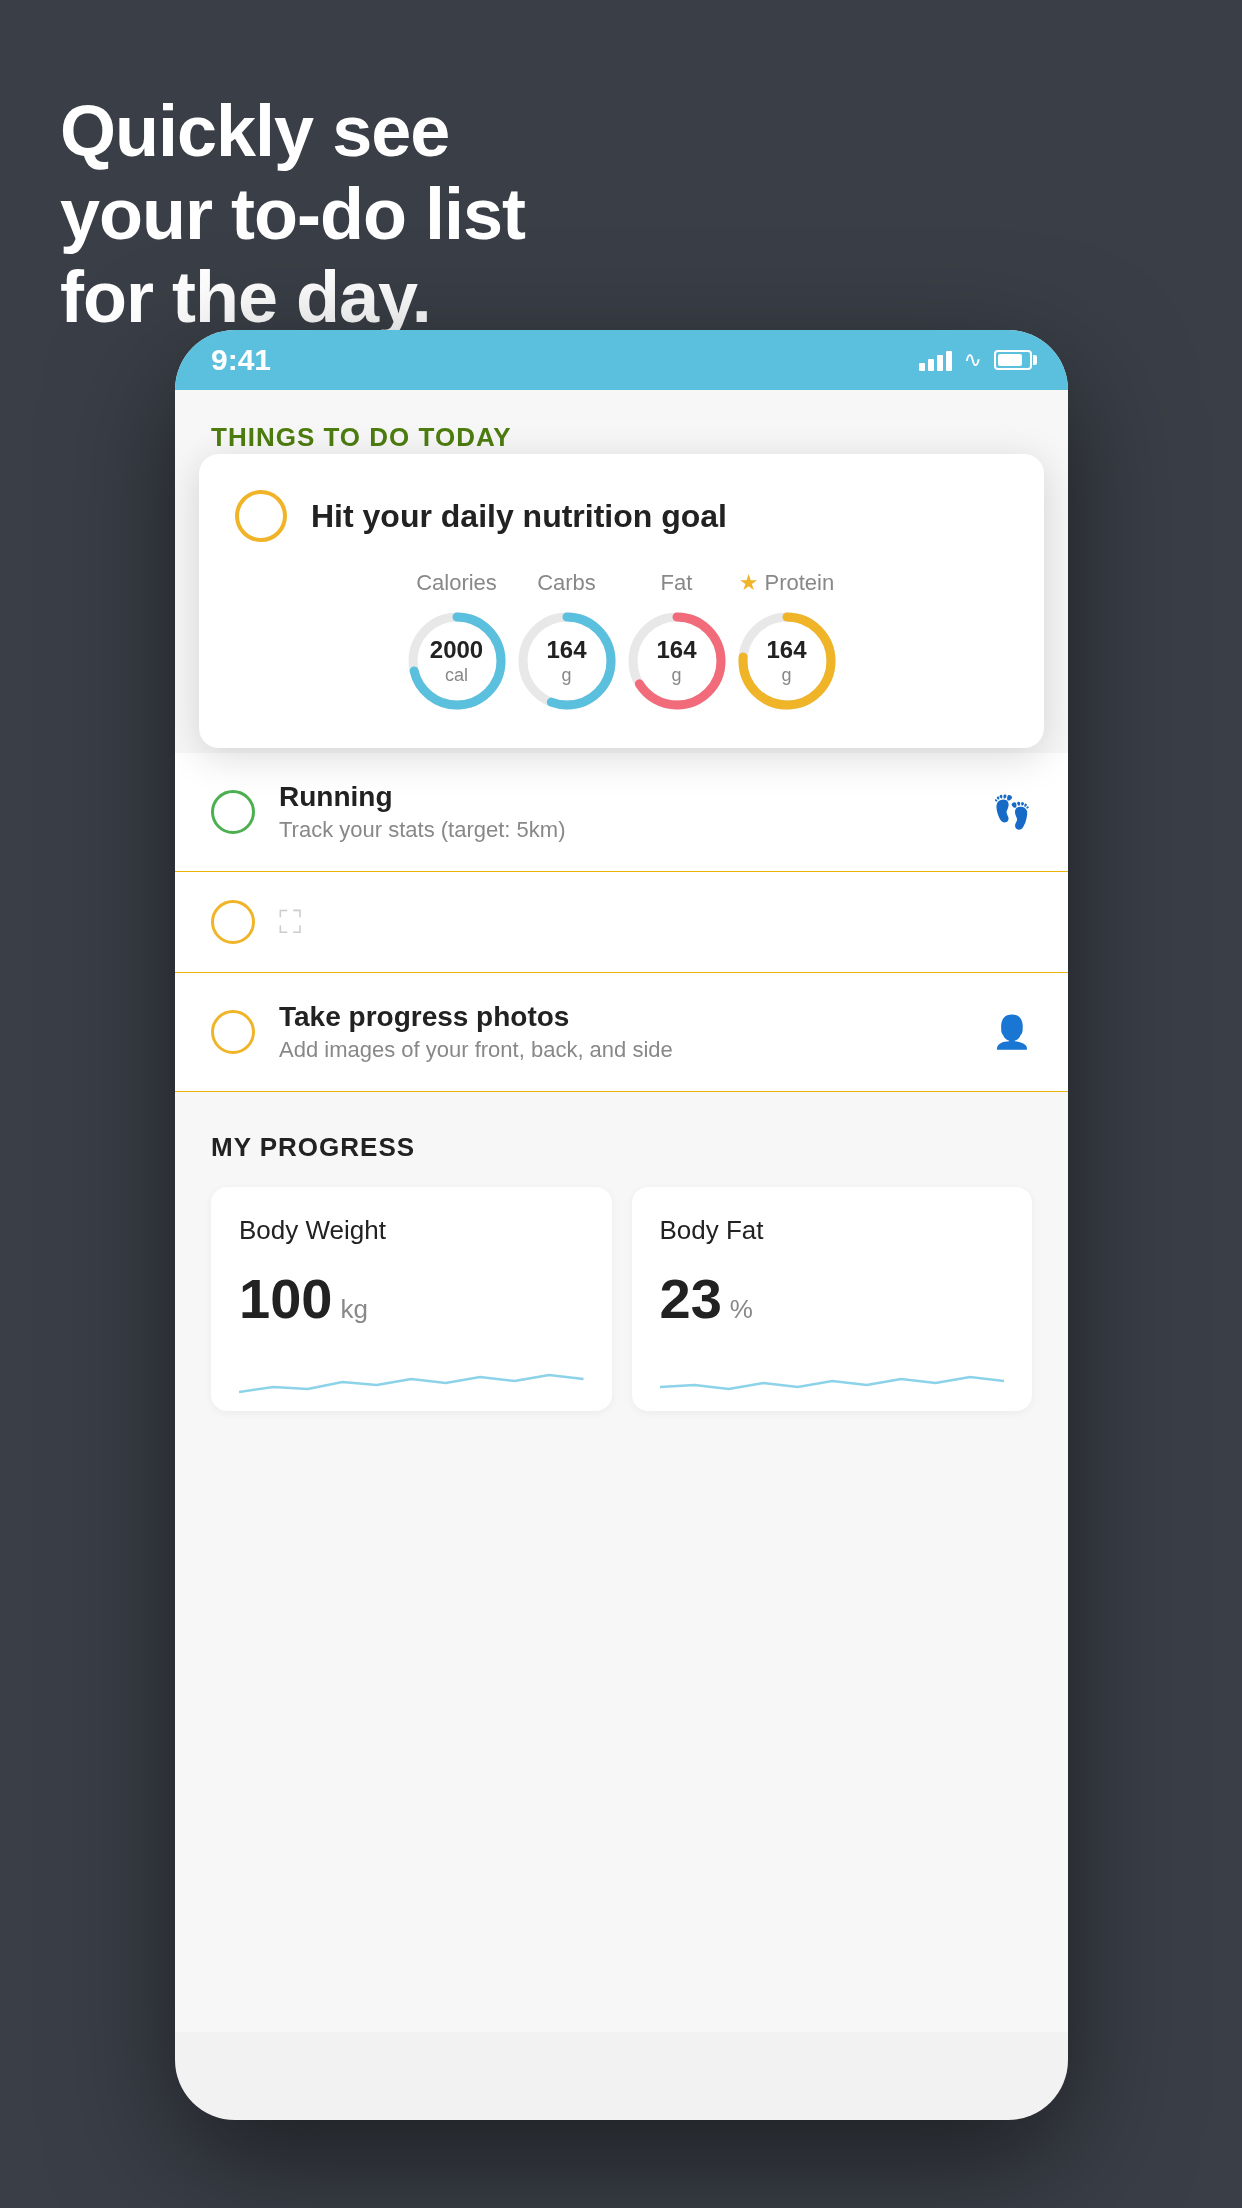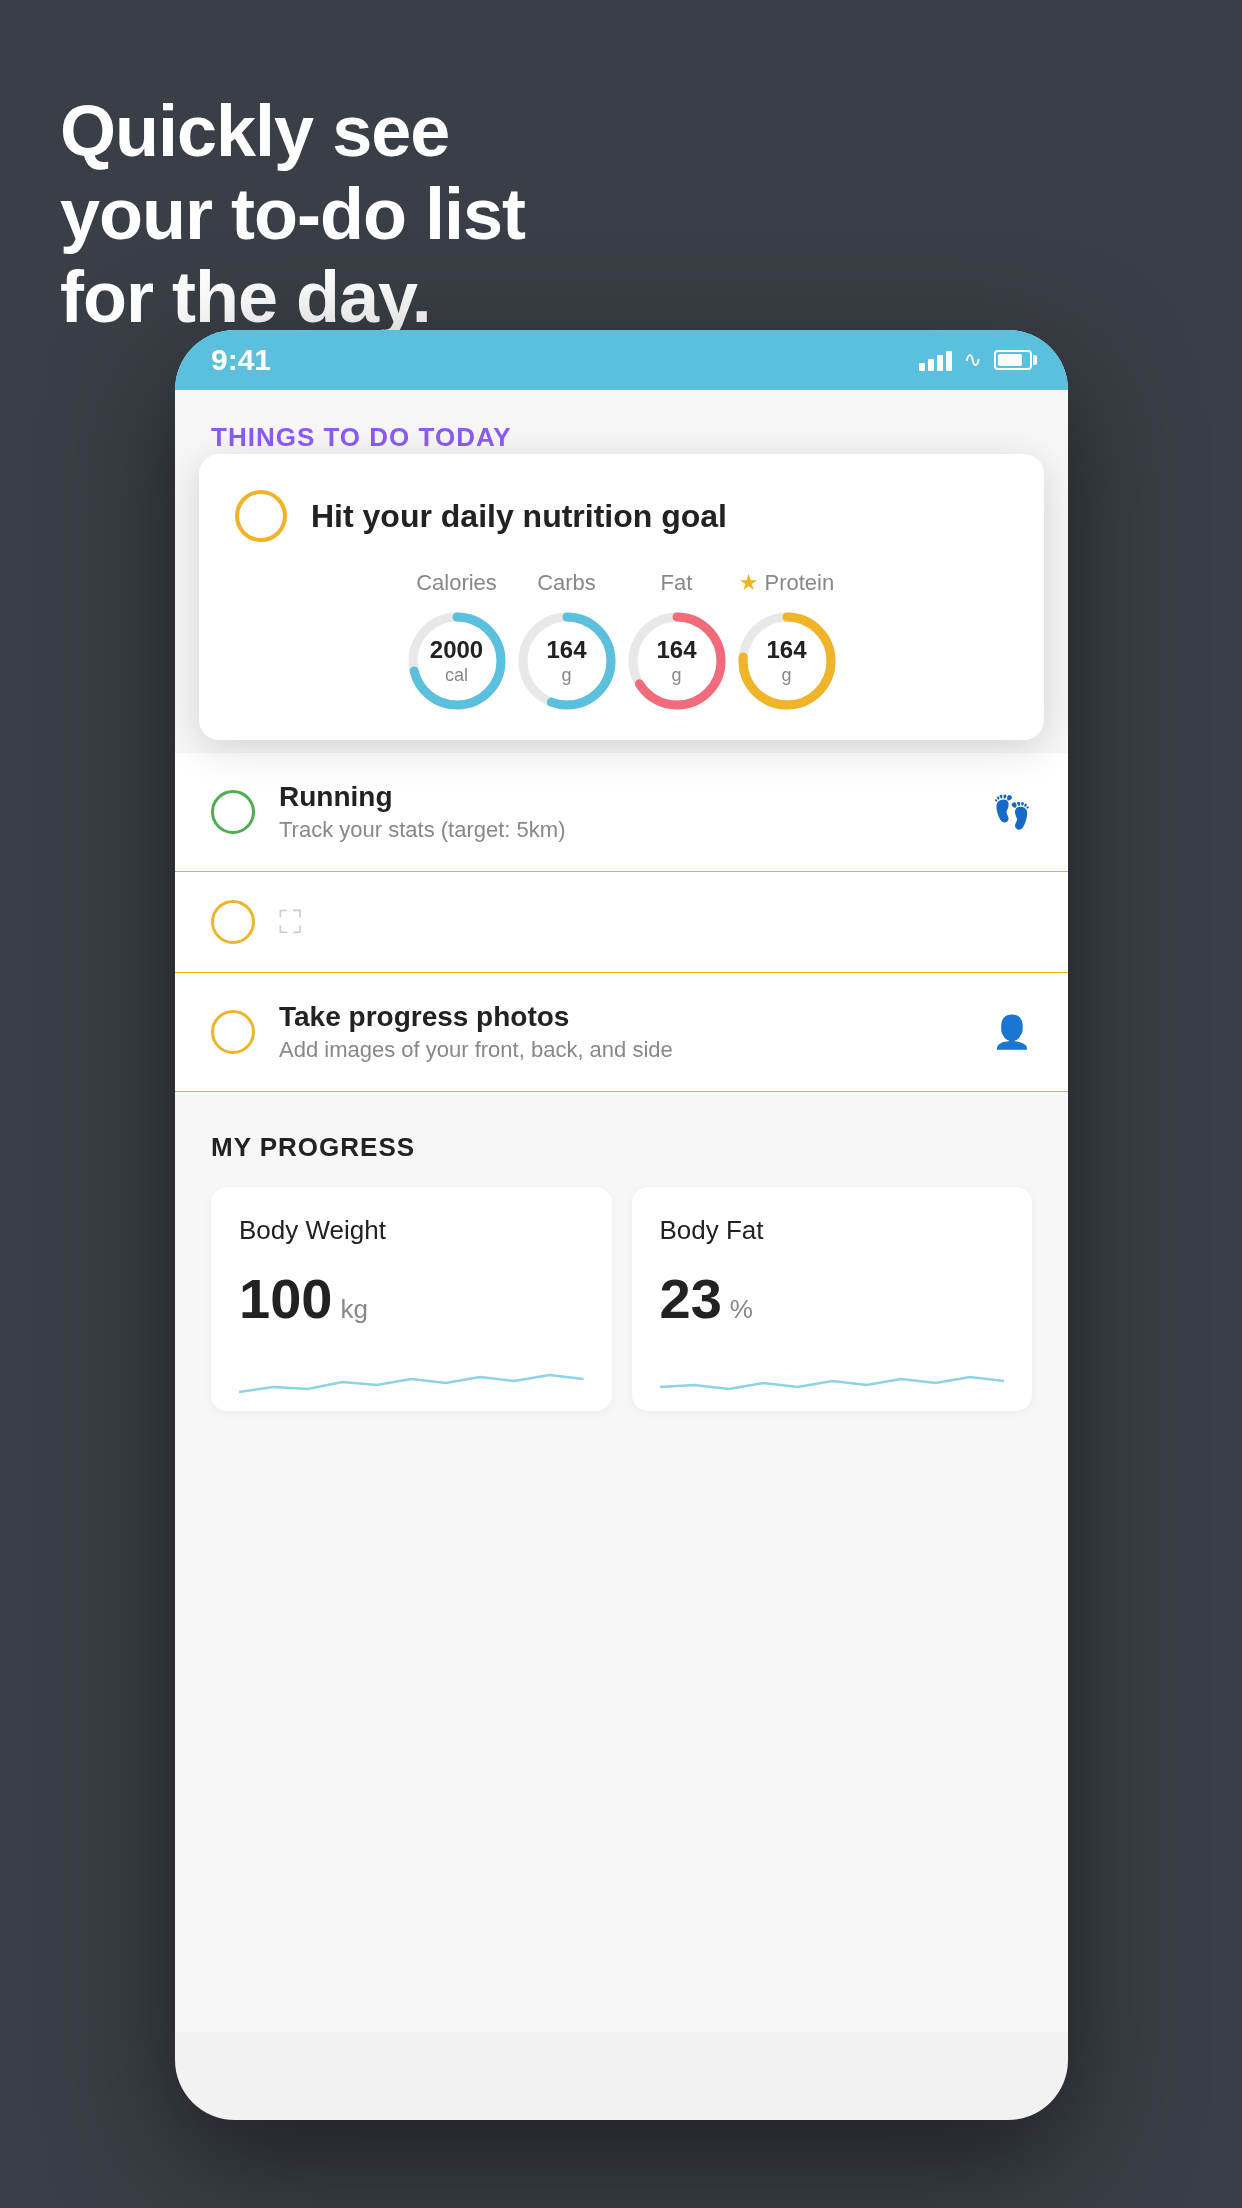--- a/index.html
+++ b/index.html
@@ -153,34 +153,34 @@
     }
 
     
     .section-header {
       background: #f7f7f7;
       padding: 32px 36px 20px;
     }
     .section-title {
       font-size: 26px;
       font-weight: 800;
-      color: #8b5cf6;
+      color: #4d7c0f;
       letter-spacing: 1px;
       text-transform: uppercase;
     }
 
     
     .featured-card {
       position: absolute;
       top: 64px;
       left: 24px;
       right: 24px;
       background: white;
       border-radius: 20px;
-      padding: 36px 36px 24px;
+      padding: 36px 36px 32px;
       box-shadow: 0 8px 40px rgba(0,0,0,0.15);
       z-index: 10;
     }
     .featured-card-header {
       display: flex;
       align-items: center;
       gap: 24px;
       margin-bottom: 28px;
     }
     .circle-check {

